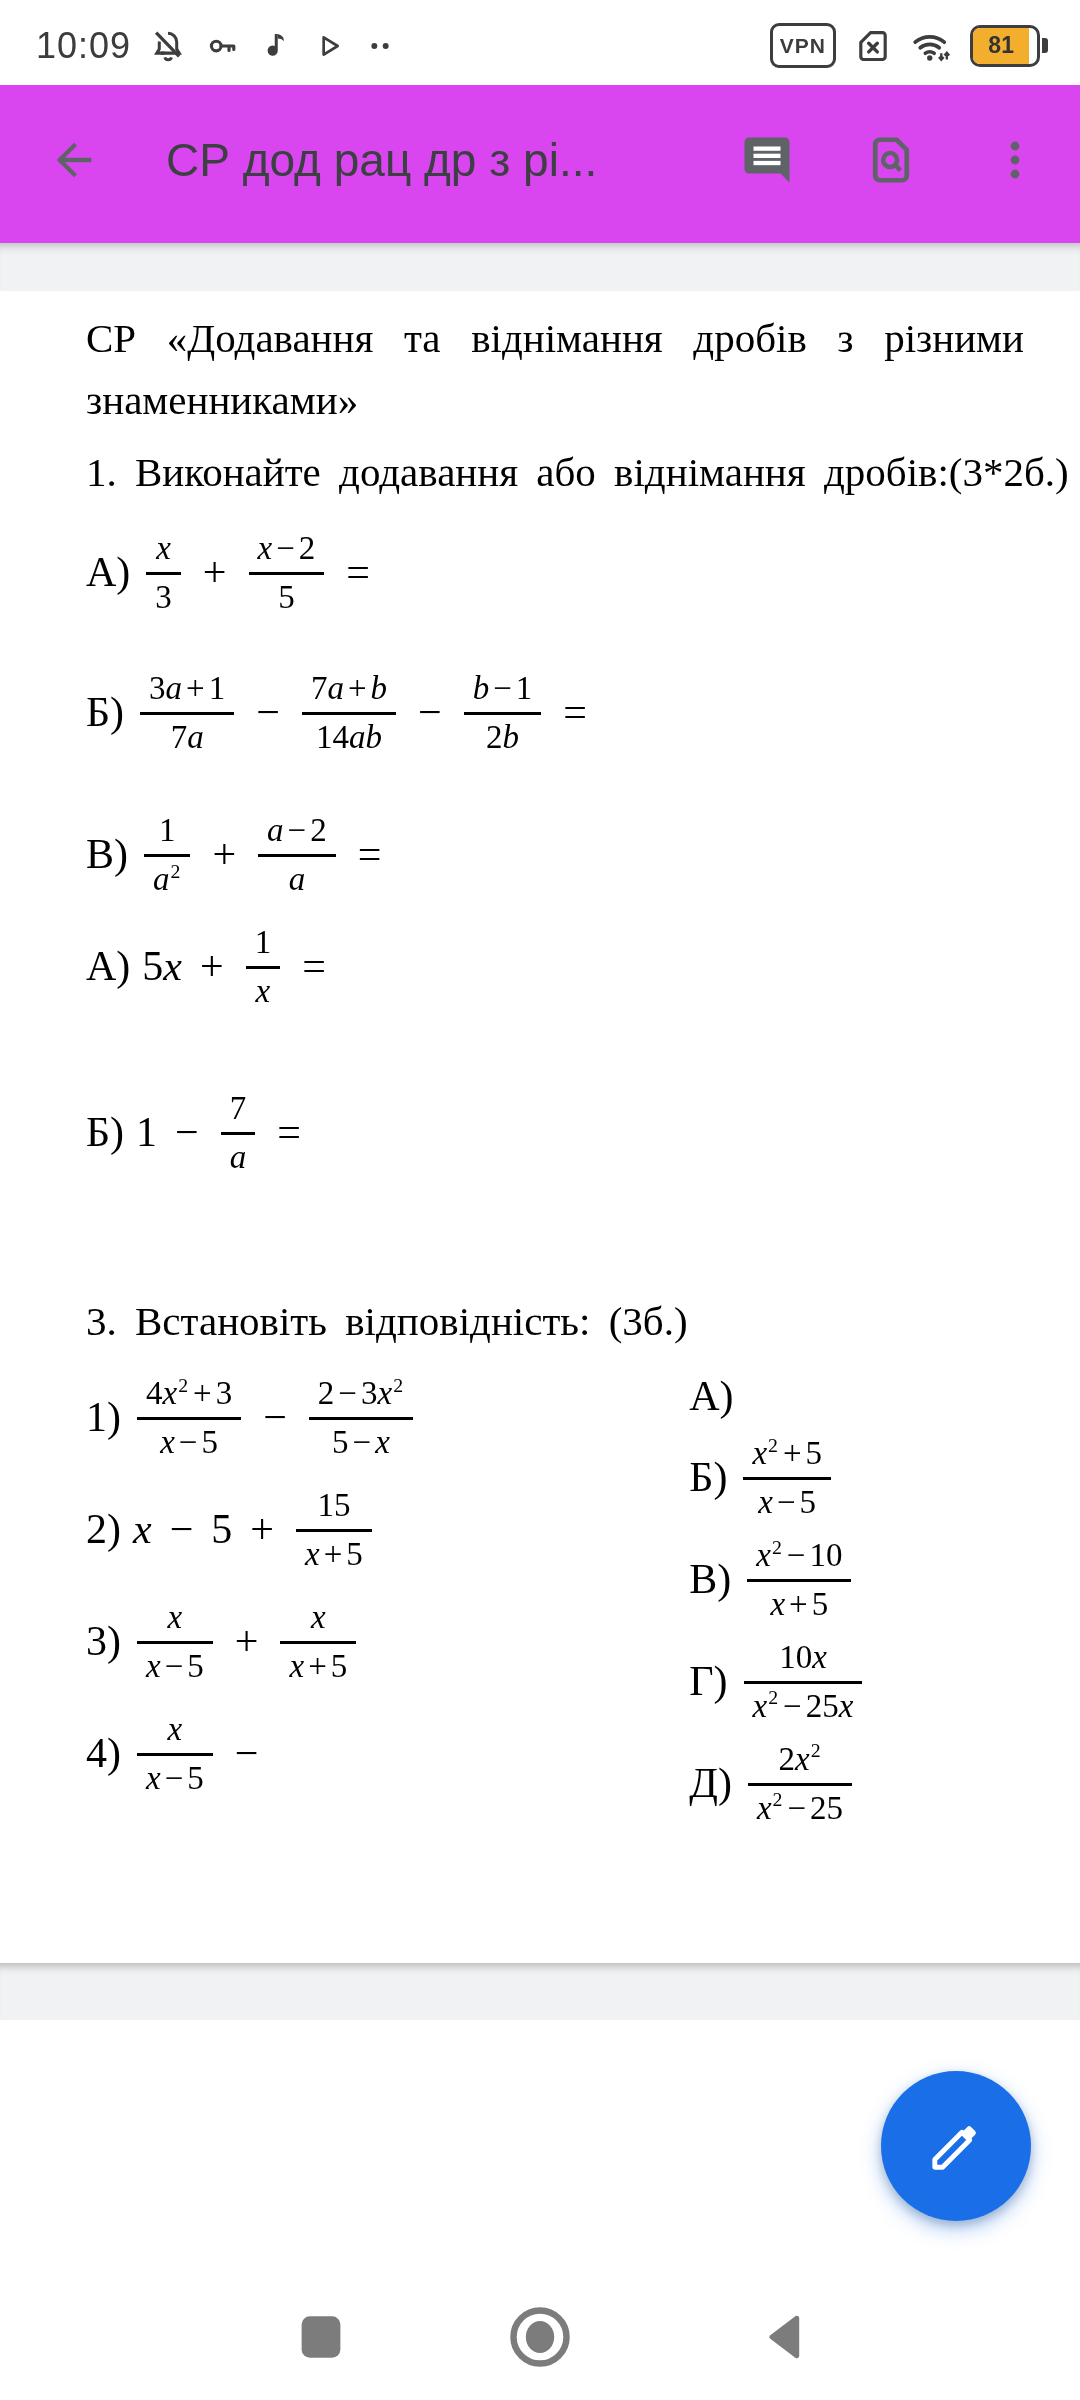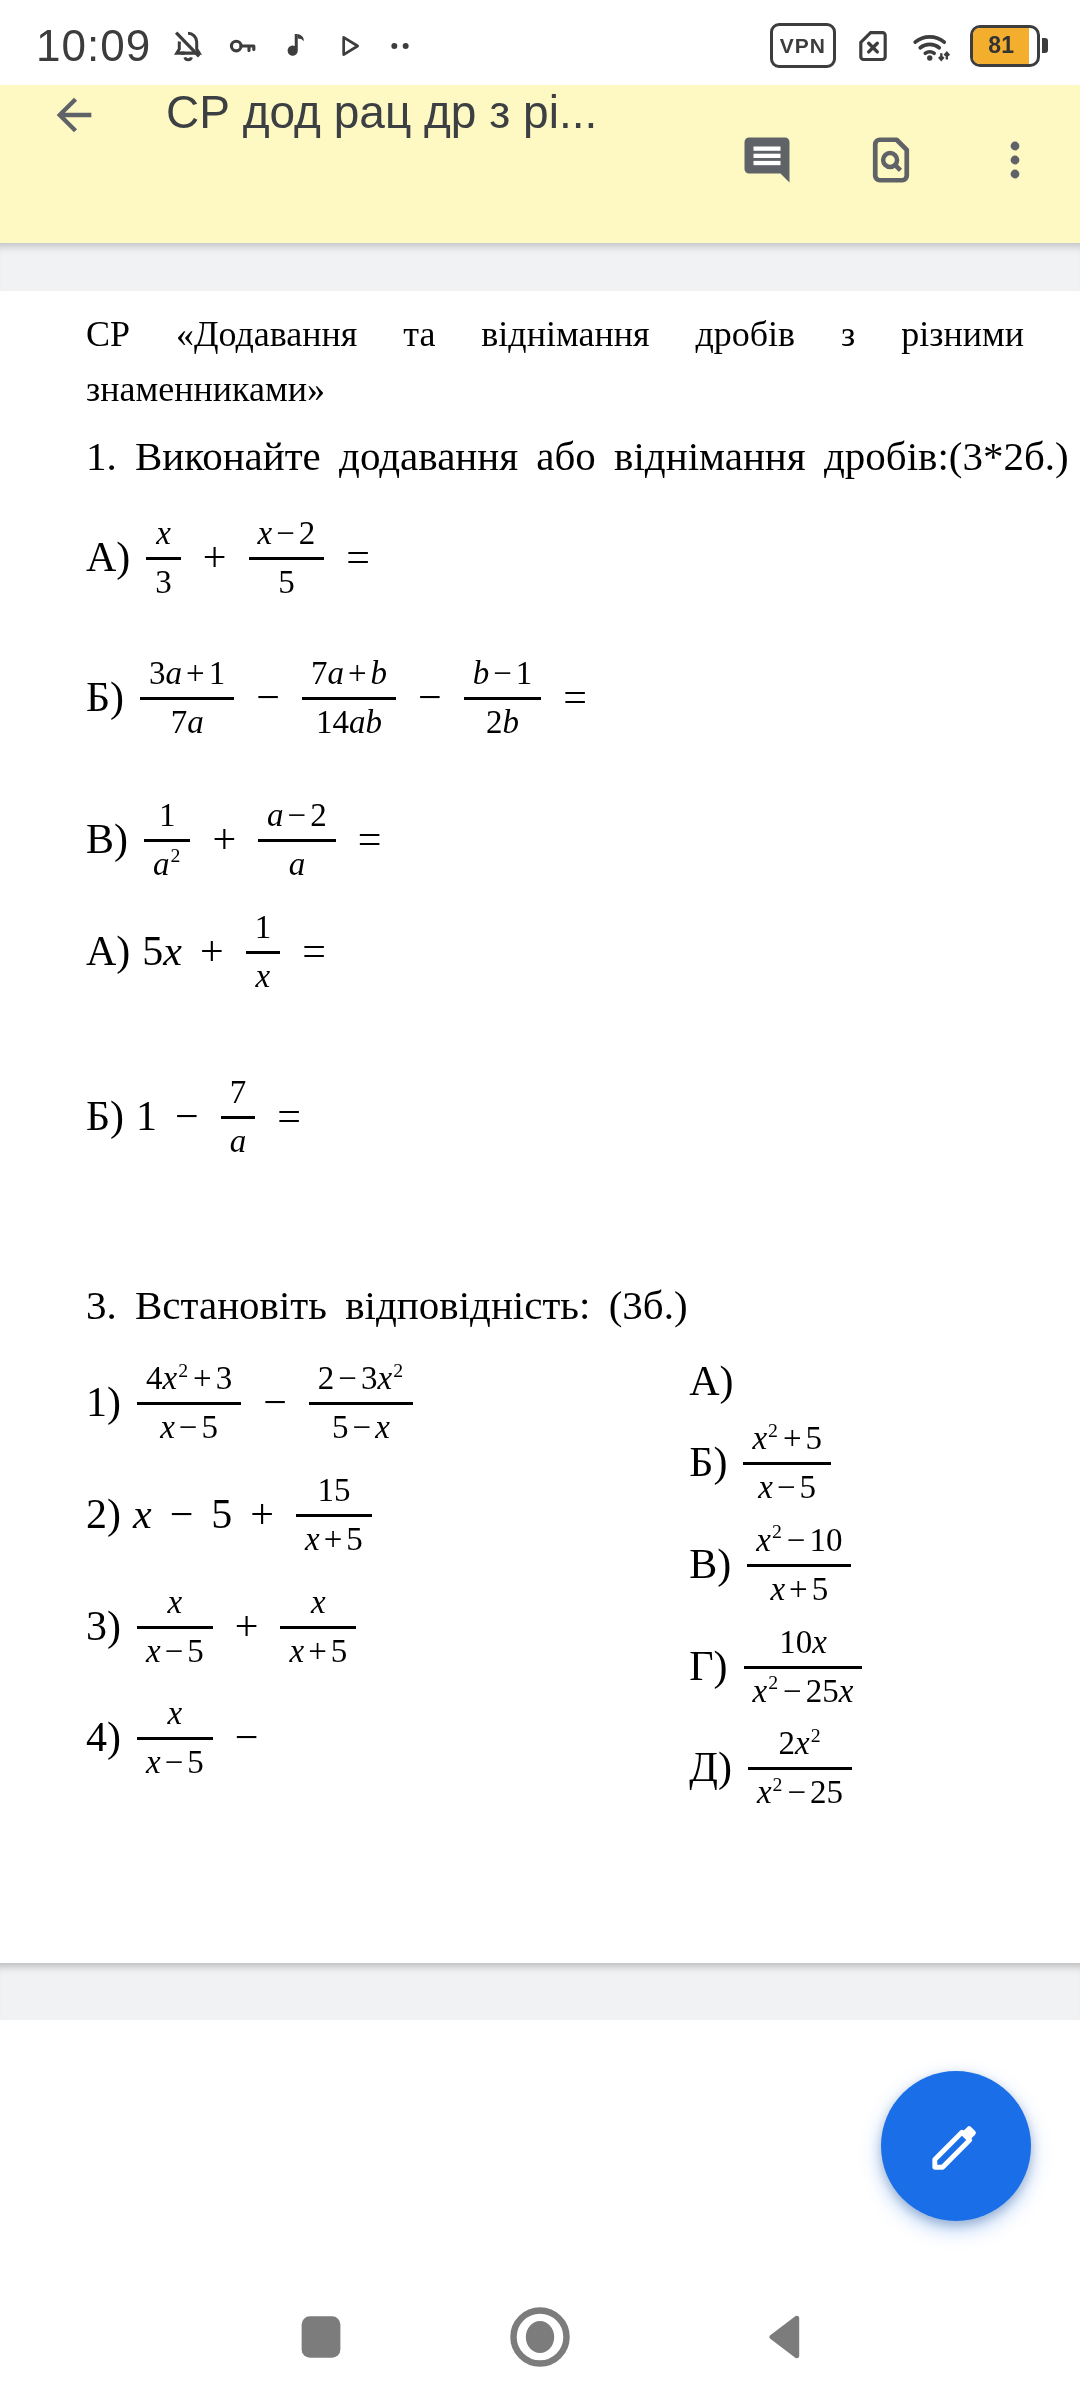--- a/index.html
+++ b/index.html
@@ -2,43 +2,43 @@
 <html><head>
 <meta charset="utf-8">
 <style>
   html,body{margin:0;padding:0;}
   body{width:1080px;height:2400px;background:#fff;font-family:"Liberation Sans",sans-serif;position:relative;overflow:hidden;}
   .screen{width:1080px;height:2400px;position:relative;background:#fff;}
 
   
   .status-bar{height:85px;display:flex;justify-content:space-between;align-items:center;padding:6px 32px 0 36px;box-sizing:border-box;}
   .sb-left,.sb-right{display:flex;align-items:center;gap:18px;}
-  .sb-time{font-size:44px;color:#3c3c3c;letter-spacing:1px;}
+  .sb-time{font-size:36px;color:#3c3c3c;letter-spacing:1px;}
   .sb-icon{display:flex;align-items:center;color:#3d3d3d;}
   .vpn-badge{border:3.5px solid #3d3d3d;border-radius:9px;color:#3d3d3d;font-weight:bold;font-size:21px;padding:9px 7px;letter-spacing:1px;line-height:1;}
   .battery{display:flex;align-items:center;justify-content:center;}
   .battery-body{width:64px;height:36px;border:3.5px solid #3d3d3d;border-radius:10px;overflow:hidden;display:flex;background:#fff;}
   .battery-fill{width:88%;background:#f3ae2e;display:flex;align-items:center;justify-content:center;font-size:23px;color:#333;font-weight:bold;}
   .battery-nub{width:6px;height:15px;background:#3d3d3d;border-radius:0 3px 3px 0;margin-left:2px;}
 
   
-  .app-bar{height:158px;display:flex;padding:0 30px 8px 44px;box-sizing:border-box;background:#fef9c3;}
+  .app-bar{height:158px;display:flex;align-items:center;padding:0 30px 8px 44px;box-sizing:border-box;background:#d946ef;}
   .back-btn{width:60px;height:60px;display:flex;align-items:center;justify-content:center;}
   .app-title{font-size:46px;color:#3c4043;margin-left:62px;flex:1;white-space:nowrap;overflow:hidden;}
   .appbar-actions{display:flex;align-items:center;gap:66px;margin-right:6px;}
   .action-btn{width:58px;height:58px;display:flex;align-items:center;justify-content:center;}
 
   
   .band{background:#f0f2f4;}
   .band-top{height:48px;box-shadow:inset 0 10px 9px -7px rgba(0,0,0,0.22);}
   .band-bottom{height:57px;box-shadow:inset 0 10px 9px -7px rgba(0,0,0,0.25);}
 
   
   .page{height:1672px;box-sizing:border-box;background:#fff;padding:16px 56px 0 86px;font-family:"Liberation Serif",serif;color:#000;}
-  .doc-title{font-size:36px;line-height:1.52;text-align:justify;word-spacing:9px;margin:0;}
+  .doc-title{font-size:41px;line-height:1.52;text-align:justify;word-spacing:9px;margin:0;}
   .doc-heading{font-size:41px;line-height:1.5;word-spacing:8px;white-space:nowrap;margin:0;align-items:center;}
   .h1{margin-top:10px;display:flex;justify-content:space-between;}
   .h2{margin-top:56px;}
   .h3{margin-top:114px;}
 
   .formula-line{display:flex;align-items:center;font-size:42px;}
   .flabel{margin-right:12px;white-space:nowrap;}
   .mexpr{display:flex;align-items:center;}
   .mtext{font-style:normal;}
   .mvar{font-style:italic;}

